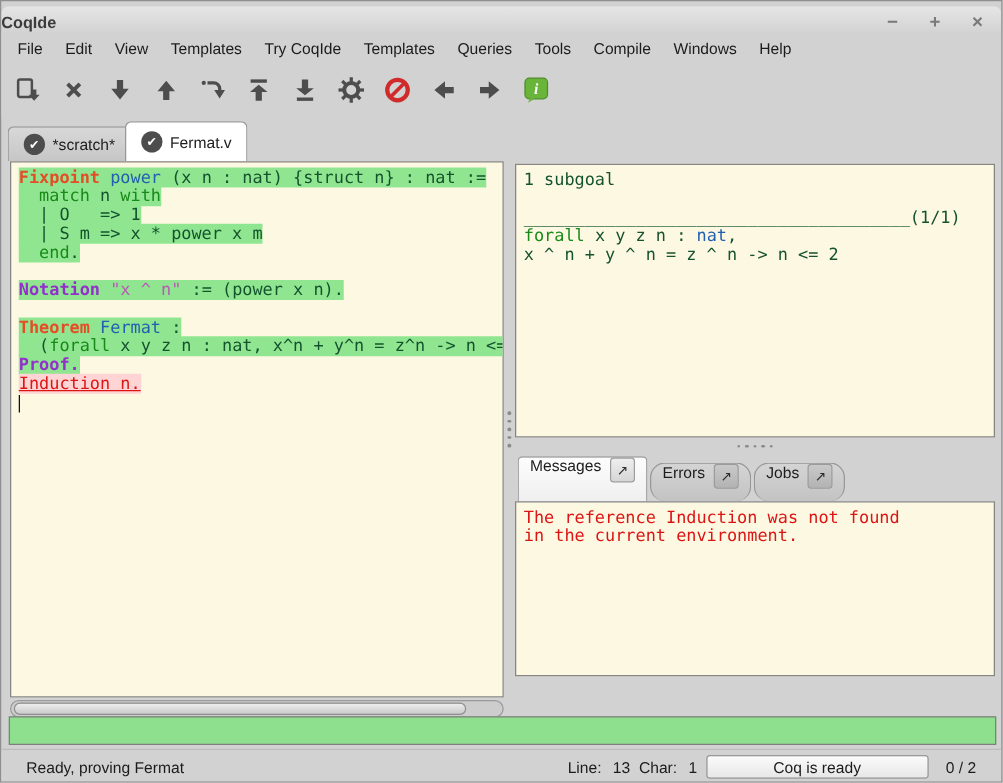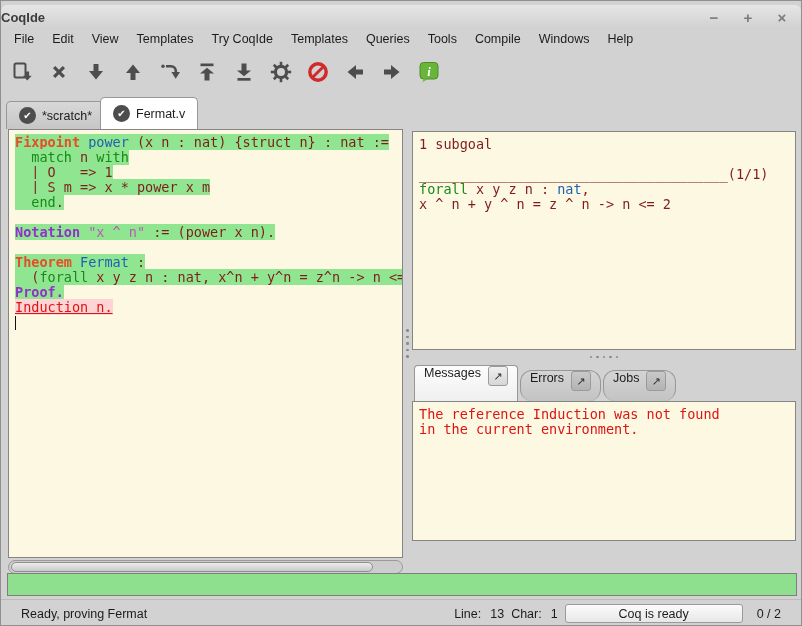--- a/index.html
+++ b/index.html
@@ -52,21 +52,21 @@
   
   .frame { position:absolute; background:var(--editor-bg); border:1px solid #858585; overflow:hidden; }
   .editor-frame { left:7px;  top:128px; width:395px; height:429px; }
   .goals-frame  { left:411px; top:130px; width:384px; height:219px; }
   .msg-frame    { left:411px; top:400px; width:384px; height:140px; }
   .code { font-family:"DejaVu Sans Mono", monospace; font-size:13.5px; line-height:15px; white-space:pre; padding:5px 0 0 6px; }
   .code-line { min-height:15px; }
   .line-inner { display:inline; }
   .bg-p .line-inner { background:var(--processed); }
   .bg-e .line-inner { background:var(--error-bg); }
-  .tk-pl { color:#7f1d1d; }
+  .tk-pl { color:#14532d; }
   .tk-kv { color:var(--kw-vernac); font-weight:bold; }
   .tk-id { color:var(--ident); }
   .tk-kg { color:var(--kw-gallina);text-align:center; }
   .tk-kp { color:var(--kw-proof); font-weight:bold; }
   .tk-st { color:var(--string); }
   .tk-err { color:var(--error-text); text-decoration:underline; }
   .tk-msg { color:var(--error-text); }
   .caret { display:inline-block; width:1.4px; height:14px; background:#111; vertical-align:text-bottom; }
   
   .hscrollbar {

